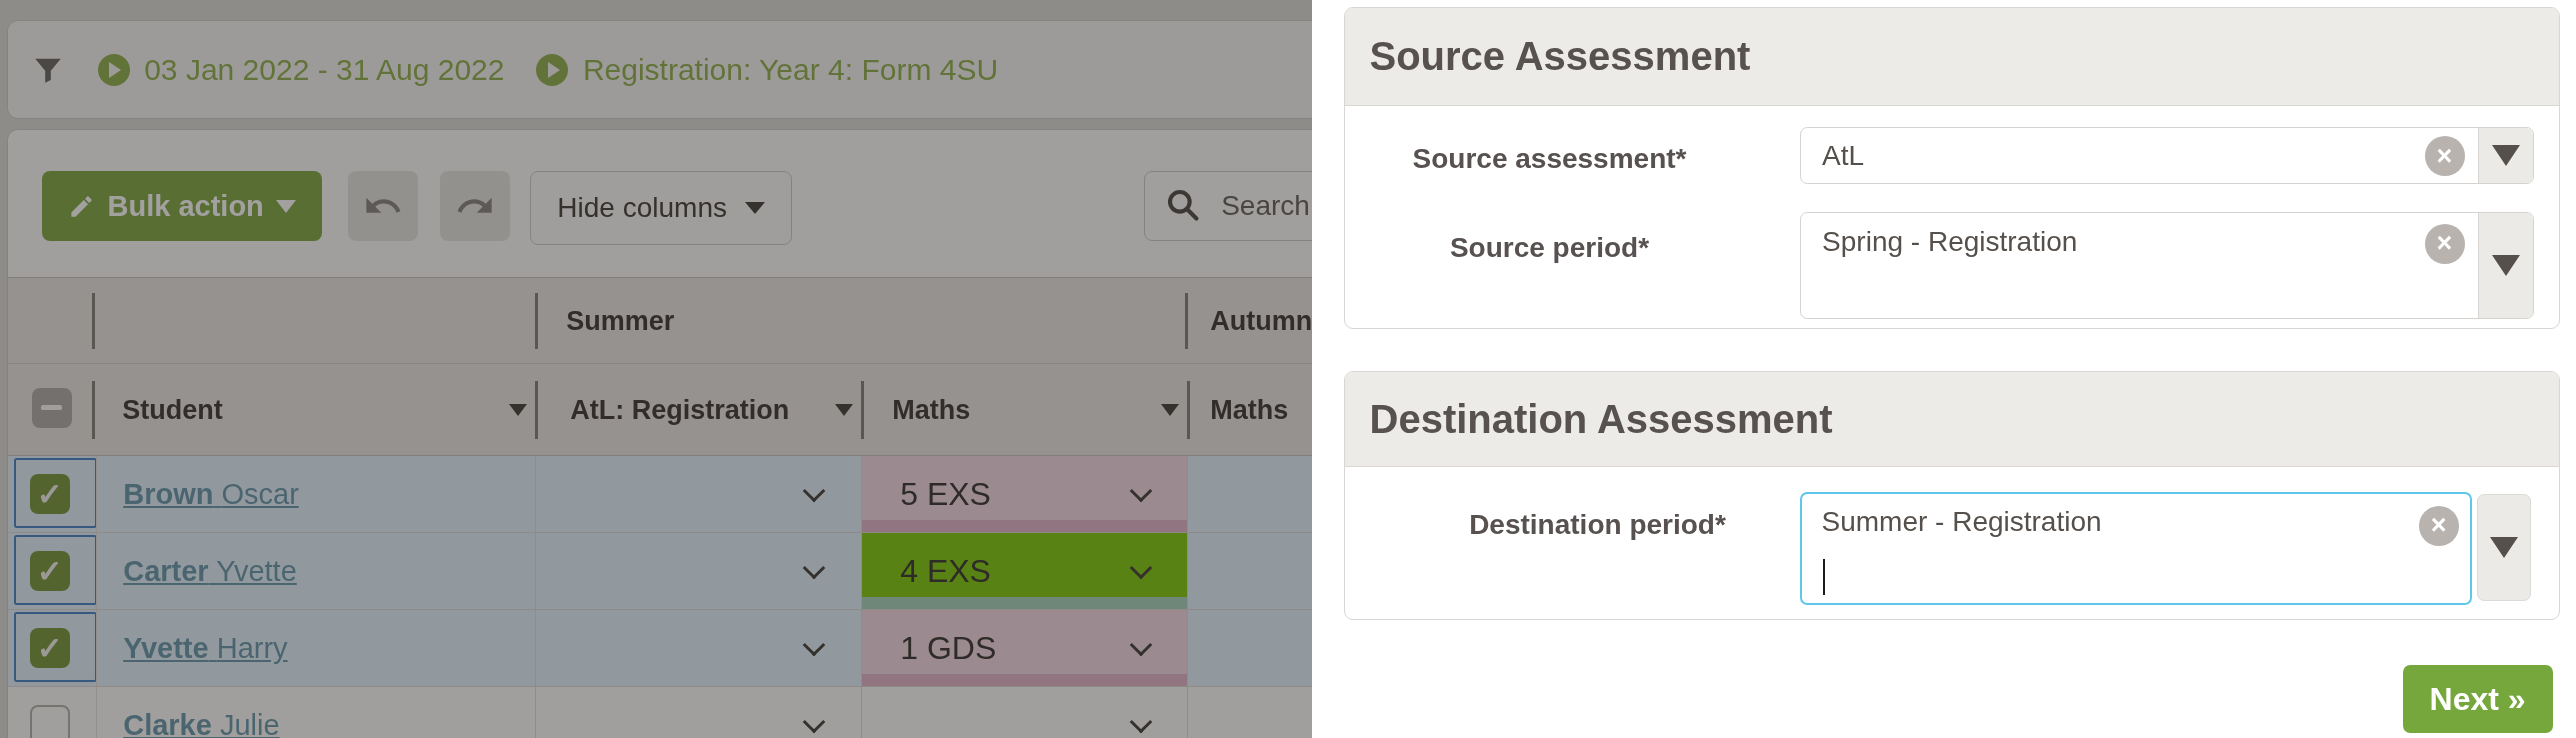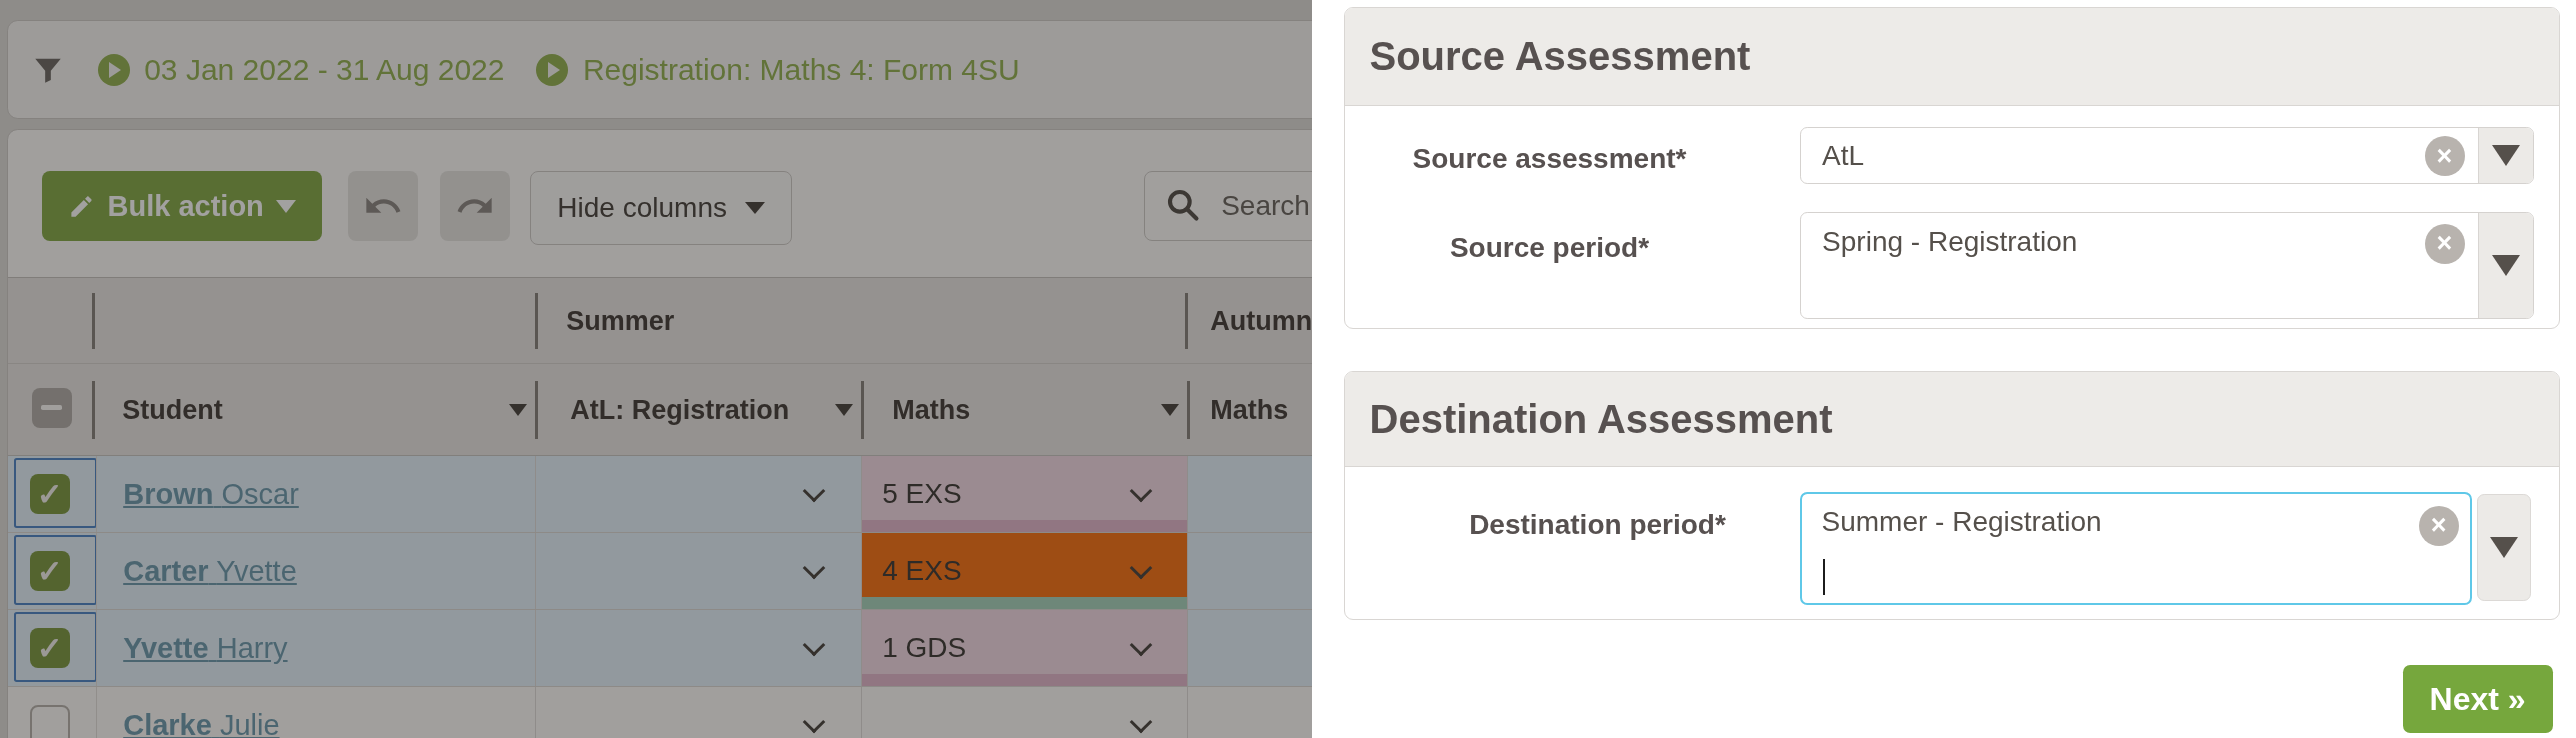--- a/index.html
+++ b/index.html
@@ -84,24 +84,24 @@
     border-left:0.9px solid #e3e0dd; }
   .student-link { position:absolute; left:26px; line-height:76px; font-size:29px;
     color:#6f9cb0; text-decoration:underline; cursor:pointer; white-space:nowrap; }
   .student-link .ln { font-weight:bold; }
   .cell-atl { position:absolute; left:527px; top:0; bottom:0; width:326px;
     border-left:0.9px solid #e0ddda; cursor:pointer; }
   .cell-autumn { position:absolute; left:1179px; top:0; bottom:0; width:180px;
     border-left:0.9px solid #e0ddda; }
   .grade { position:absolute; left:853px; top:0; bottom:0; width:326px;
     border-left:0.9px solid #e0ddda; cursor:pointer; }
-  .grade .gval { position:absolute; left:20px; line-height:76px; font-size:28px; color:#3f3b37; }
+  .grade .gval { position:absolute; left:38px; line-height:76px; font-size:32px; color:#3f3b37; }
   .grade.g-pink { background:#f3dbe7; }
   .grade.g-pink::after { content:""; position:absolute; left:0; right:0; bottom:0; height:11.7px; background:#e3b7cd; }
-  .grade.g-teal { background:#f97316; }
+  .grade.g-teal { background:#84cc16; }
   .grade.g-teal::after { content:""; position:absolute; left:0; right:0; bottom:0; height:11.7px; background:#a8d4bf; }
   .chev { position:absolute; top:27px; width:16px; height:16px;
     border-right:3.6px solid #4a4540; border-bottom:3.6px solid #4a4540; transform:rotate(45deg); }
   .chev-atl { left:270px; } .chev-g { left:271px; }
 
   
   .dim { position:absolute; left:0; top:0; width:1312px; height:739px;
     background:rgba(22,20,17,0.40); z-index:5; }
 
   
@@ -162,21 +162,21 @@
         <svg width="34" height="34" viewBox="0 0 24 24">
             <path d="M3 4h18l-7 8.5V19l-4 2v-8.5L3 4z" fill="#6e6a66"></path>
           </svg>
       </span>
       <span class="chip">
         <span class="playcirc"></span>
         <span class="chip-text">03 Jan 2022 - 31 Aug 2022</span>
       </span>
       <span class="chip">
         <span class="playcirc"></span>
-        <span class="chip-text">Registration: Maths 4: Form 4SU</span>
+        <span class="chip-text">Registration: Year 4: Form 4SU</span>
       </span>
     </div>
 
     <div class="table-panel">
 
       <button class="btn-bulk">
         <svg width="27" height="27" viewBox="0 0 24 24">
             <path d="M3 17.25V21h3.75L17.81 9.94l-3.75-3.75L3 17.25zM20.71 7.04c.39-.39.39-1.02 0-1.41l-2.34-2.34c-.39-.39-1.02-.39-1.41 0l-1.83 1.83 3.75 3.75 1.83-1.83z" fill="#ffffff"></path>
           </svg>
         <span>Bulk action</span>

